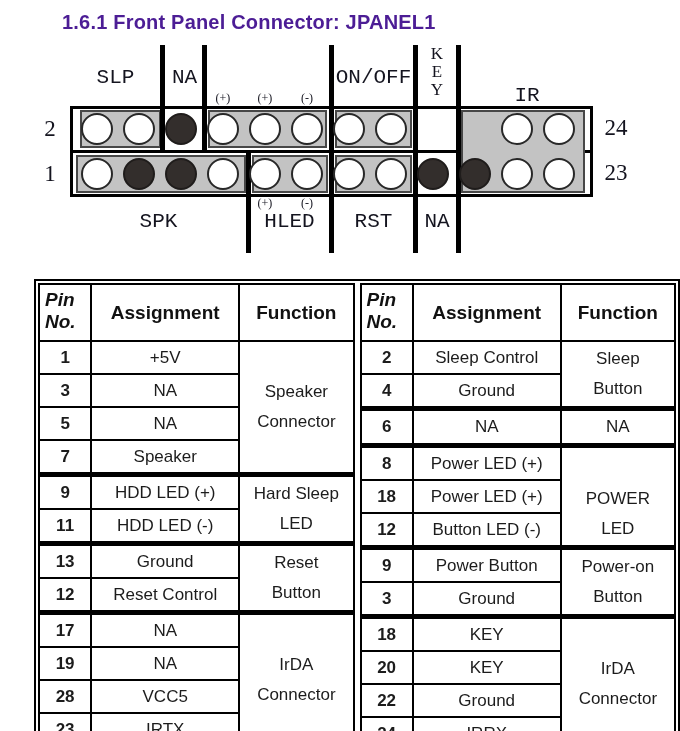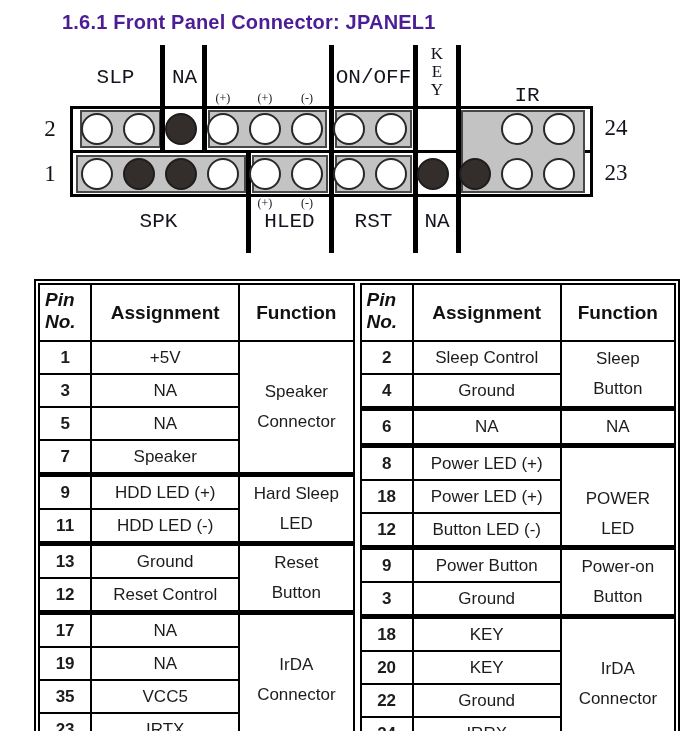--- a/index.html
+++ b/index.html
@@ -189,21 +189,21 @@
             <td class="func" rowspan="4">
               <div class="fl">IrDA</div>
               <div class="fl">Connector</div>
             </td>
           </tr>
           <tr>
             <td class="pin">19</td>
             <td>NA</td>
           </tr>
           <tr>
-            <td class="pin">35</td>
+            <td class="pin">28</td>
             <td>VCC5</td>
           </tr>
           <tr>
             <td class="pin">23</td>
             <td>IRTX</td>
           </tr>
         </tbody>
       </table>
     </div>
   <div id="table-right">

